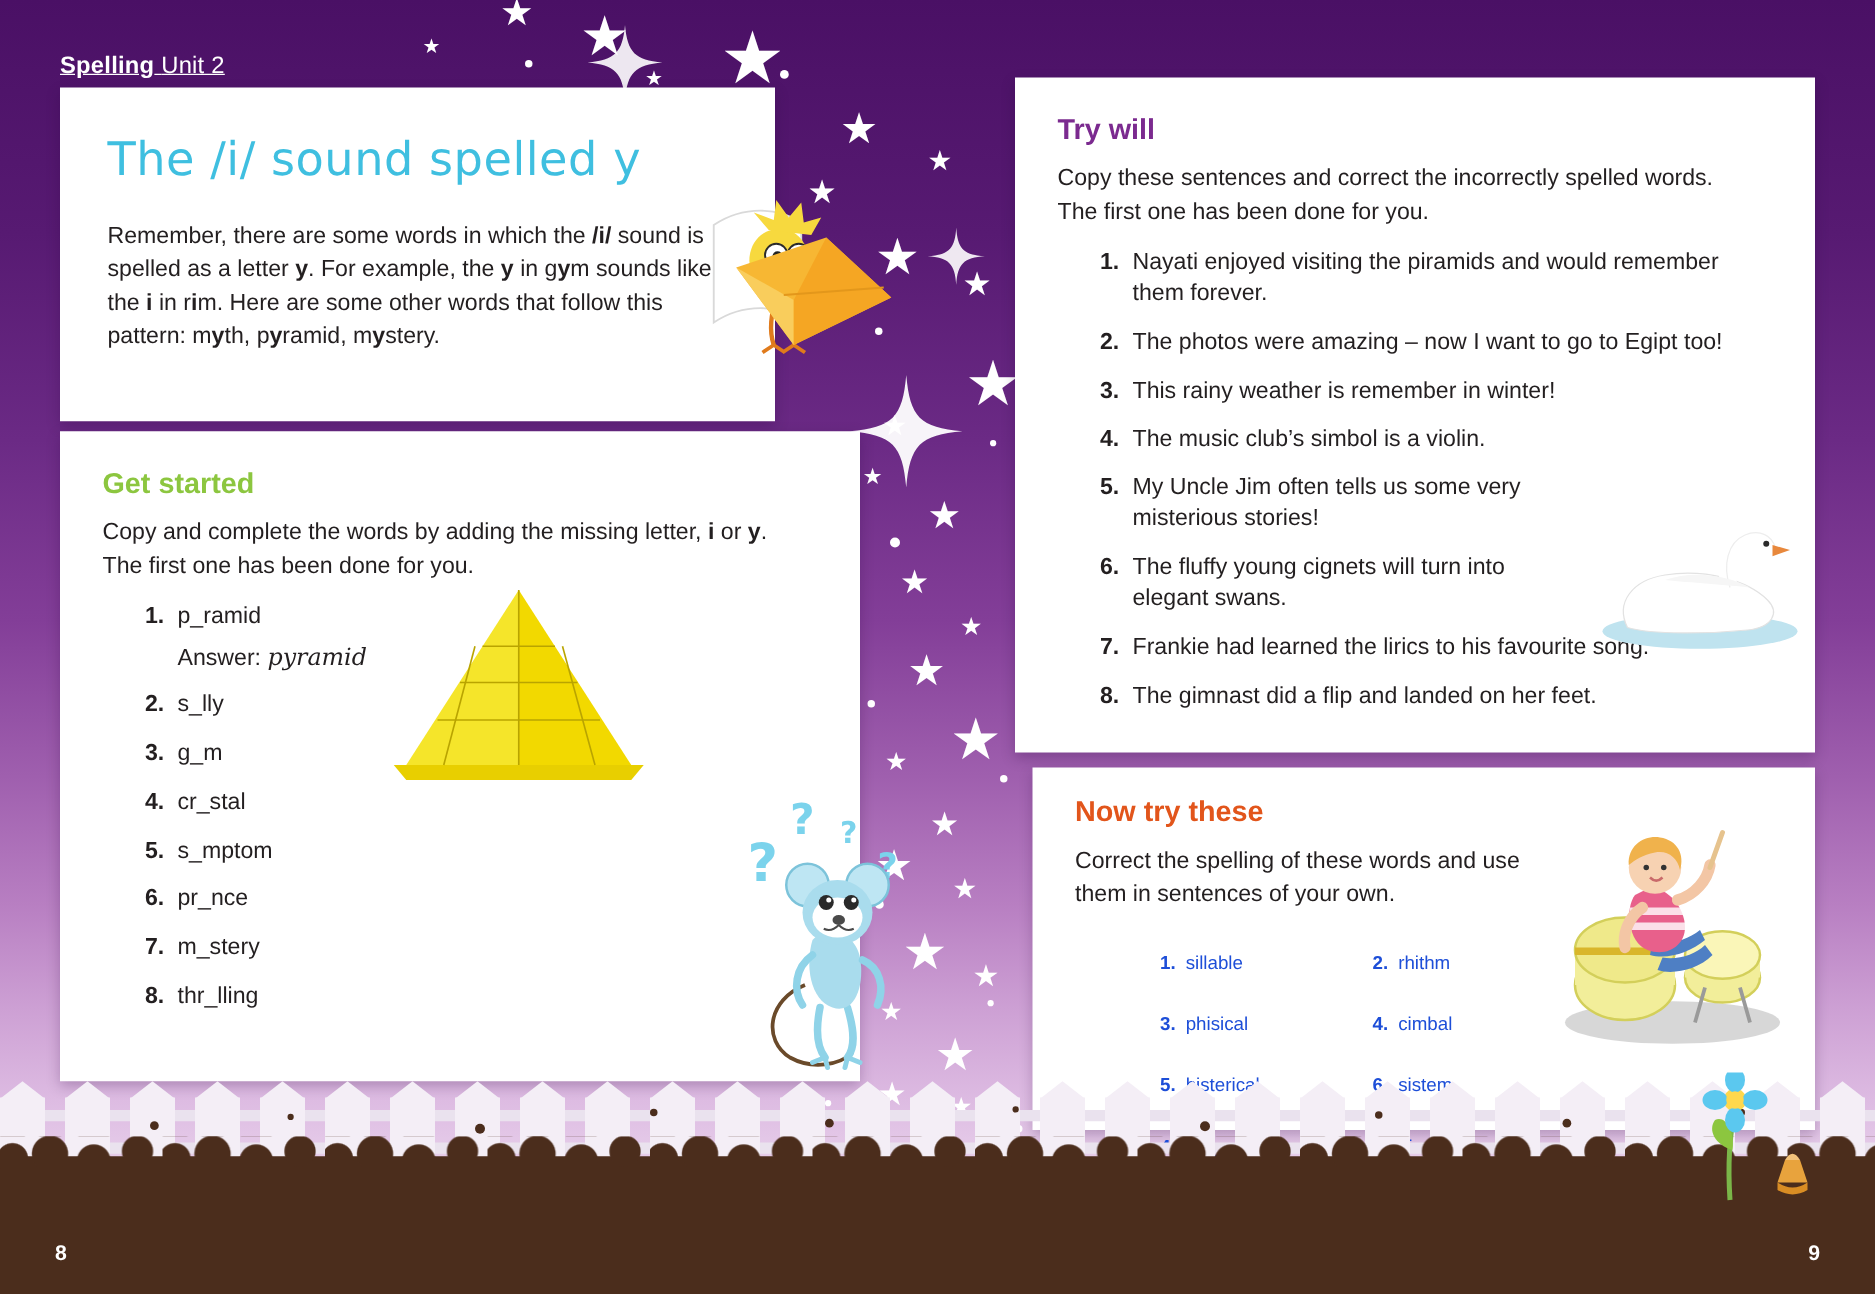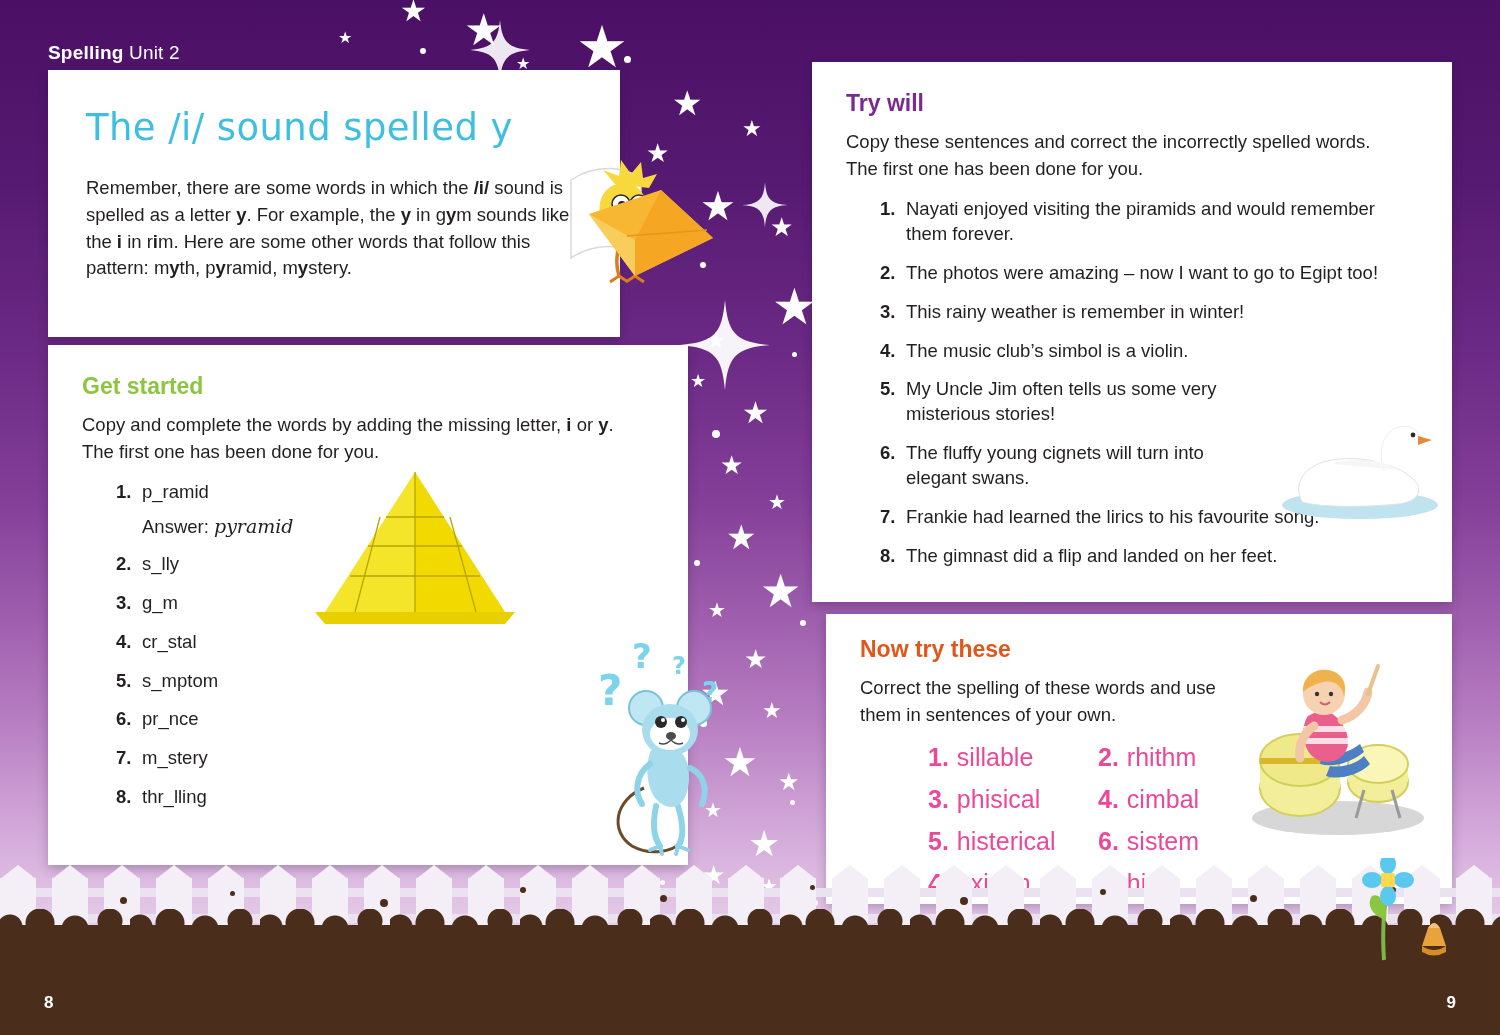--- a/index.html
+++ b/index.html
@@ -50,20 +50,21 @@
 
   
   .header {
     position: absolute;
     left: 48px;
     top: 42px;
     color: #ffffff;
     font-size: 19px;
     letter-spacing: .2px;
     z-index: 12;
+    text-decoration: underline;
   }
   .header b { font-weight: bold; }
 
   
   .panel {
     position: absolute;
     background: #ffffff;
     box-shadow: 0 4px 10px rgba(40,0,60,.25);
     z-index: 10;
   }
@@ -153,22 +154,23 @@
   .two-col {
     margin: 10px 0 0 0;
     padding: 0 0 0 68px;
     list-style: none;
     display: grid;
     grid-template-columns: 170px 170px;
     row-gap: 13px;
   }
   .two-col li {
     position: relative;
-    font-size: 25px;
-    color: #ec4899;
+    font-size: 15px;
+    color: #1d4ed8;
+    margin-top: 19px;
   }
   .two-col li .num { font-weight: bold; margin-right: 8px; }
 
   
   .fence {
     position: absolute;
     left: 0; right: 0;
     bottom: 95px;
     height: 70px;
     z-index: 11;

